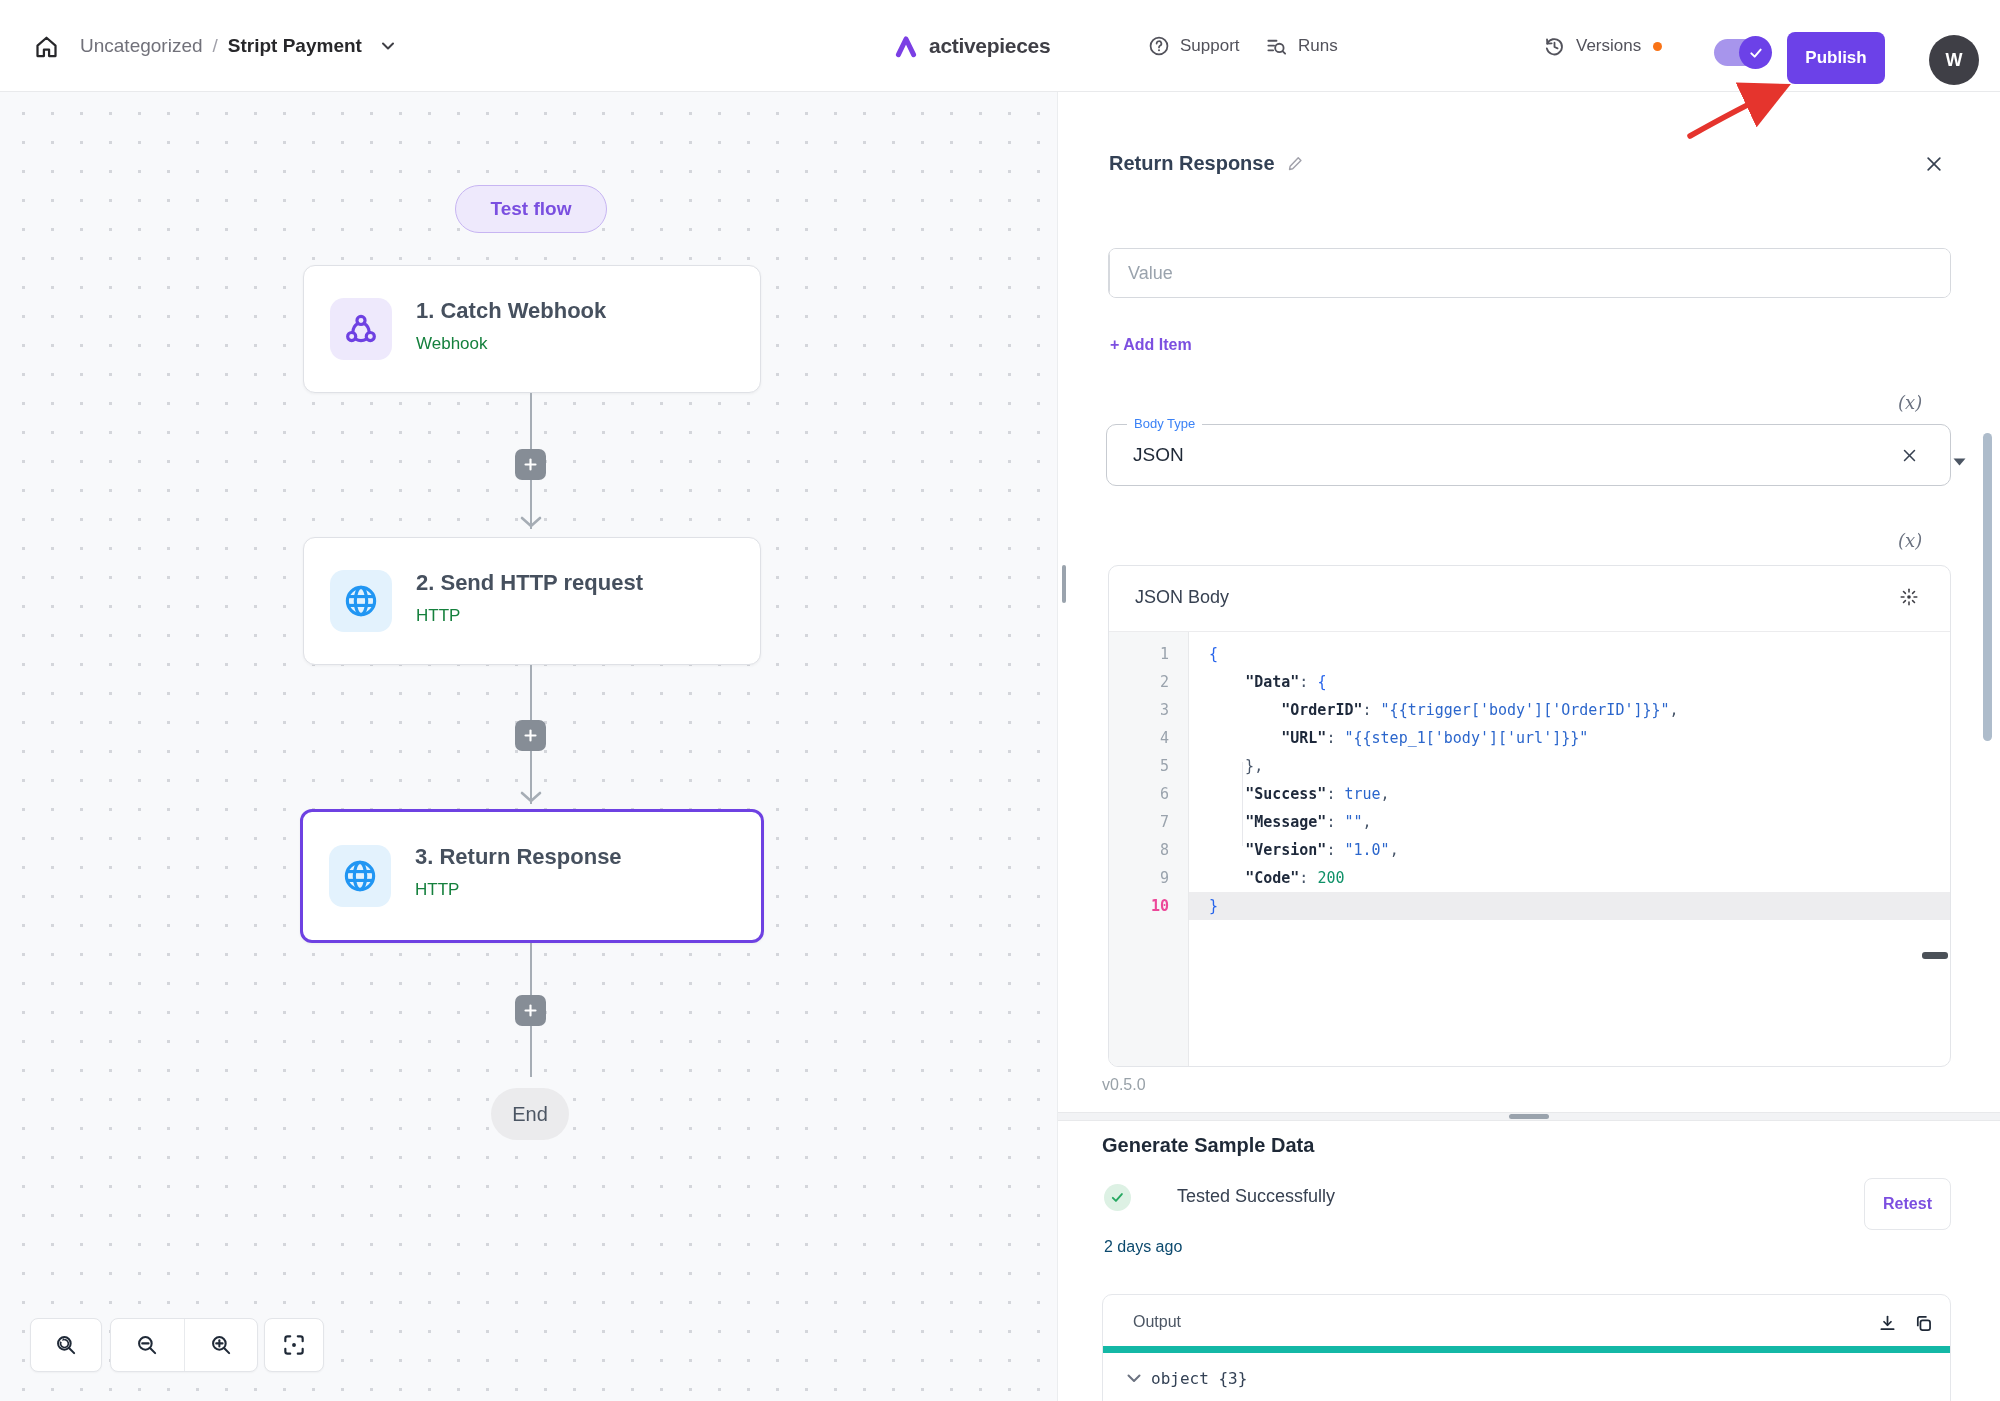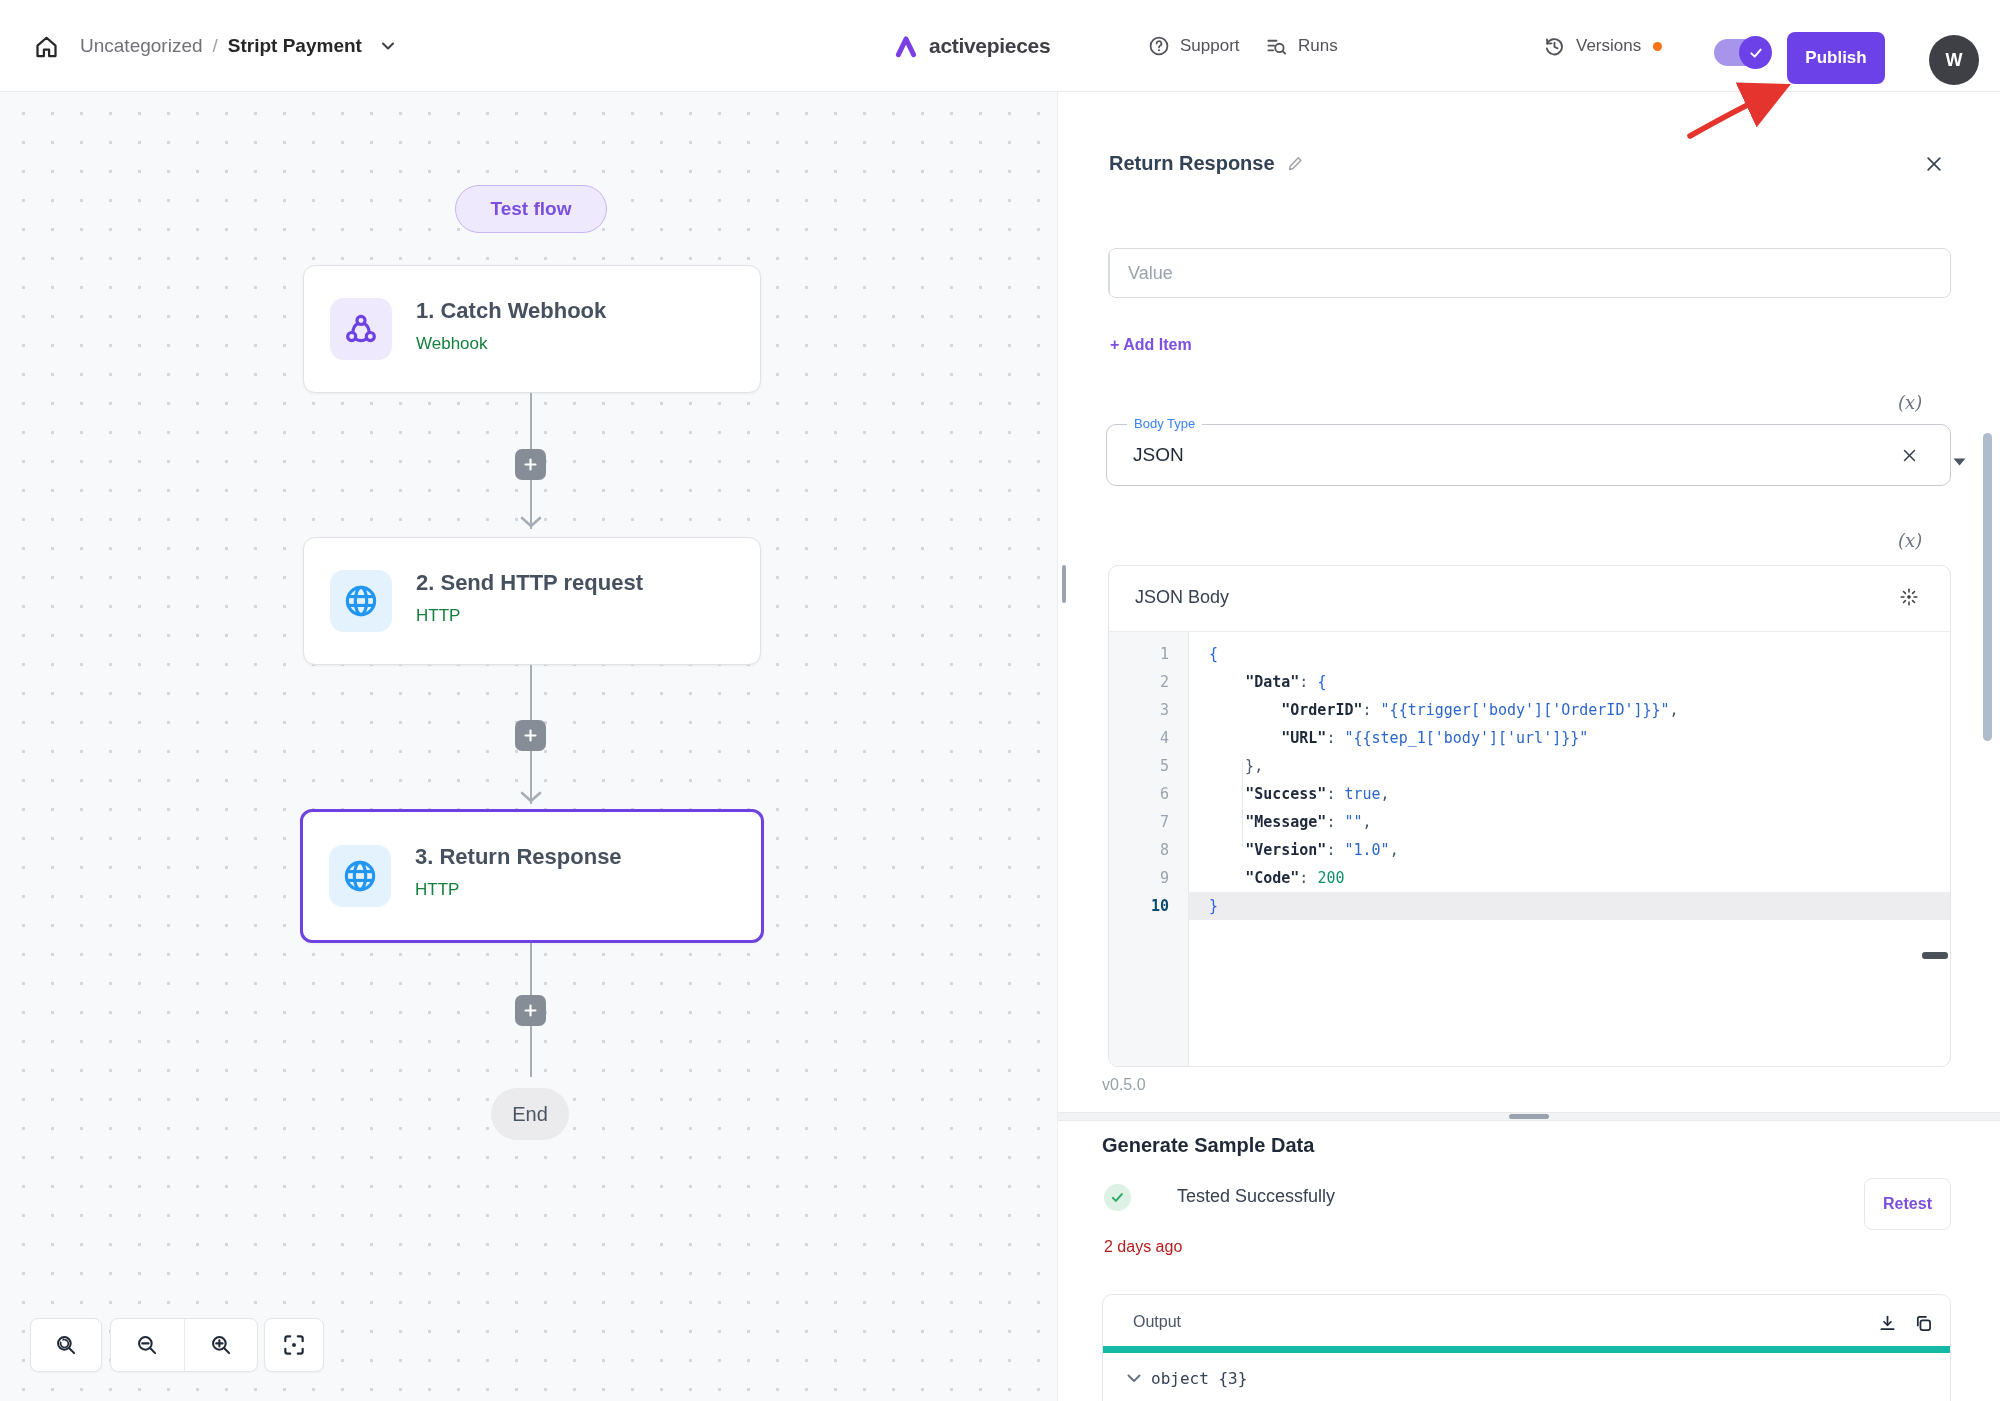--- a/index.html
+++ b/index.html
@@ -93,21 +93,21 @@
   .json-head-title { position:absolute; left:26px; top:21px; font-size:18px; color:#374151; }
   .json-sparkle { position:absolute; right:30px; top:20px; cursor:pointer; }
   .editor { position:relative; height:436px; padding-top:8px; }
   .gutter-bg { position:absolute; left:0; top:0; bottom:0; width:80px; background:#f6f7f8;
                border-right:1px solid #e8e9eb; }
   .code-row { position:relative; display:flex; height:28px; line-height:28px;
               font-family:"DejaVu Sans Mono", monospace; font-size:15px; }
   .code-row .ln { width:80px; flex:0 0 80px; text-align:right; padding-right:20px; color:#9aa3ad; }
   .code-row .cd { flex:1; padding-left:20px; white-space:pre; }
   .code-row.active .cd { background:#ededef; }
-  .code-row.active .ln { color:#0c4a6e; font-weight:bold; }
+  .code-row.active .ln { color:#ec4899; font-weight:bold; }
   .tk-key { color:#1e293b; font-weight:bold; }
   .tk-str { color:#2b66cc; }
   .tk-bool { color:#2b66cc; }
   .tk-num { color:#0f9168; }
   .tk-p { color:#475569; }
   .tk-bb { color:#2563eb; }
   .indent-guide { position:absolute; left:133px; top:130px; width:1px; height:84px; background:#e7e8ec; }
   .editor-thumb { position:absolute; right:2px; top:320px; width:26px; height:7px; border-radius:3px;
                   background:#4b5158; cursor:pointer; }
 
@@ -116,21 +116,21 @@
                    border-top:1px solid #e8e9eb; border-bottom:1px solid #e8e9eb; cursor:row-resize; }
   .divider-handle { position:absolute; left:451px; top:1px; width:40px; height:5px; border-radius:3px;
                     background:#9aa3ad; }
   .sample-heading { position:absolute; left:44px; top:1042px; font-size:20px; font-weight:bold; color:#1f2937; }
   .check-circle { position:absolute; left:46px; top:1092px; width:27px; height:27px; border-radius:50%;
                   background:#ddf1e4; display:flex; align-items:center; justify-content:center; }
   .status-text { position:absolute; left:86px; top:1094px; font-size:18px; color:#374151;margin-left:33px; }
   .retest-btn { position:absolute; left:806px; top:1086px; width:87px; height:52px; background:#fff;
                 border:1px solid #e5e7eb; border-radius:8px; color:#7c4fe0; font-size:16px; font-weight:600;
                 font-family:inherit; cursor:pointer; }
-  .time-text { position:absolute; left:46px; top:1146px; font-size:16px; color:#b91c1c; }
+  .time-text { position:absolute; left:46px; top:1146px; font-size:16px; color:#0c4a6e; }
 
   .output-card { position:absolute; left:44px; top:1202px; width:849px; height:230px; border:1px solid #e5e7eb;
                  border-radius:10px; background:#fff; overflow:hidden; }
   .output-head { position:relative; height:58px; border-bottom:7px solid #14b8a6;text-decoration:underline; }
   .output-title { position:absolute; left:30px; top:18px; font-size:16px; color:#4b5563; }
   .out-icon { position:absolute; top:18px; width:22px; height:22px; cursor:pointer; }
   .object-row { position:absolute; left:24px; top:74px; display:flex; align-items:center; gap:10px;
                 font-family:"DejaVu Sans Mono", monospace; font-size:16px; color:#334155; cursor:pointer; }
 
   .panel-scrollbar { position:absolute; left:925px; top:341px; width:9px; height:308px; border-radius:5px;

